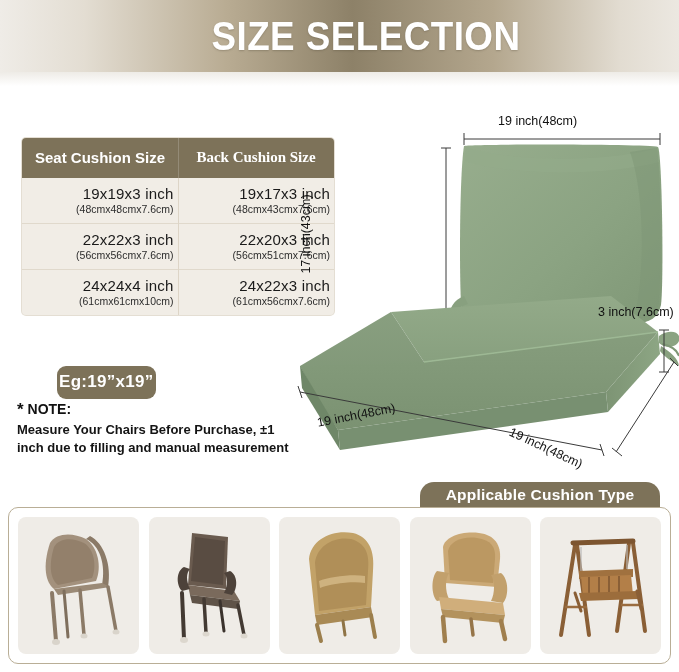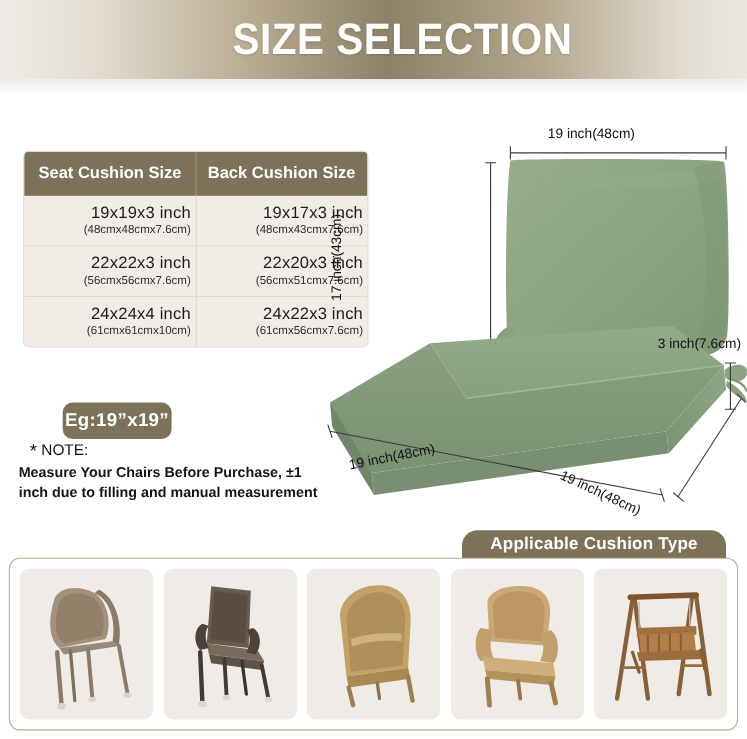--- a/index.html
+++ b/index.html
@@ -38,42 +38,42 @@
     box-shadow:0 0 0 1px #e4ded3;
     border-radius:4px;
     overflow:hidden;
   }
   .size-table th{
     background:#7d7259;color:#ffffff;
     font-size:15px;font-weight:bold;line-height:1.15;
     padding:11px 4px 12px;width:50%;
     text-align:center;
   }
-  .size-table th + th{box-shadow:inset 1px 0 0 rgba(255,255,255,.18);}
+  .size-table th + th{box-shadow:inset 1px 0 0 rgba(255,255,255,.18);font-family:Liberation Serif, serif;}
   .size-table td{
     width:50%;text-align:right;padding:7px 4px 8px;
     border-top:1px solid #e0d9cc;
   }
   .size-table td + td{border-left:1px solid #ddd5c7;}
   .size-table tr:first-child td{border-top:none;}
   .cell-in{font-size:15px;color:#1a1a1a;letter-spacing:.2px;}
   .cell-cm{font-size:10.5px;color:#2d2d2d;margin-top:1px;}
 
   
   .eg-badge{
     position:absolute;left:57px;top:366px;
     background:#7d7259;color:#ffffff;
     font-size:17px;font-weight:bold;
     padding:6px 2px 7px;border-radius:9px;
     letter-spacing:.3px;
   }
 
   
   .note{position:absolute;left:17px;top:400px;width:280px;}
-  .note-head{font-size:14px;font-weight:normal;color:#111;margin-left:10px;}
+  .note-head{font-size:14px;font-weight:bold;color:#111;}
   .note-head .star{font-size:17px;vertical-align:-1px;}
   .note-body{
     font-size:13px;font-weight:bold;color:#141414;
     line-height:1.42;margin-top:1px;
   }
 
   
   .illus{position:absolute;left:278px;top:100px;width:401px;height:375px;}
   .illus svg{display:block;}
   .dim-label{

